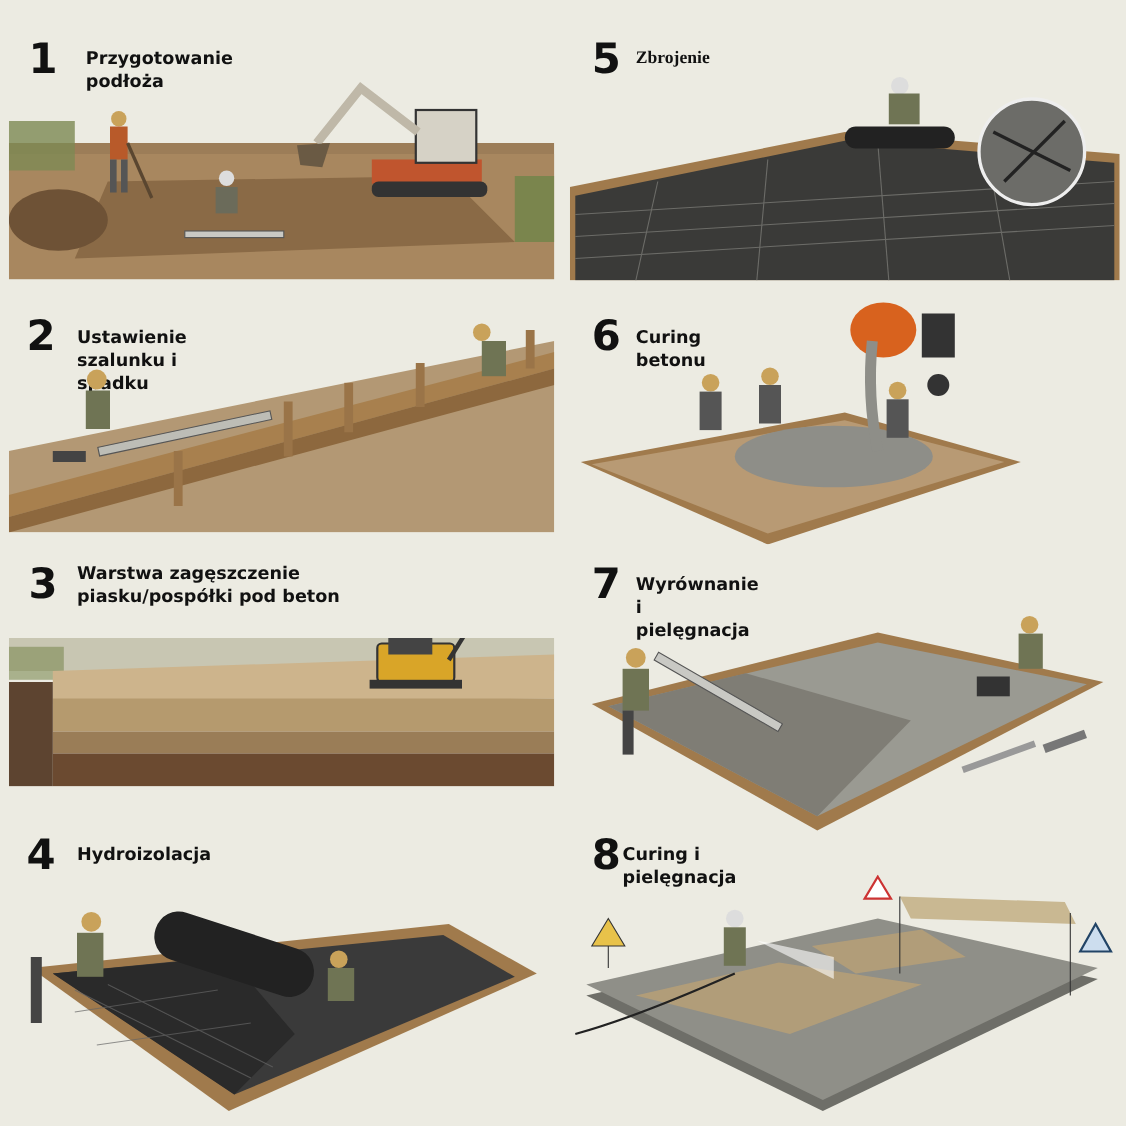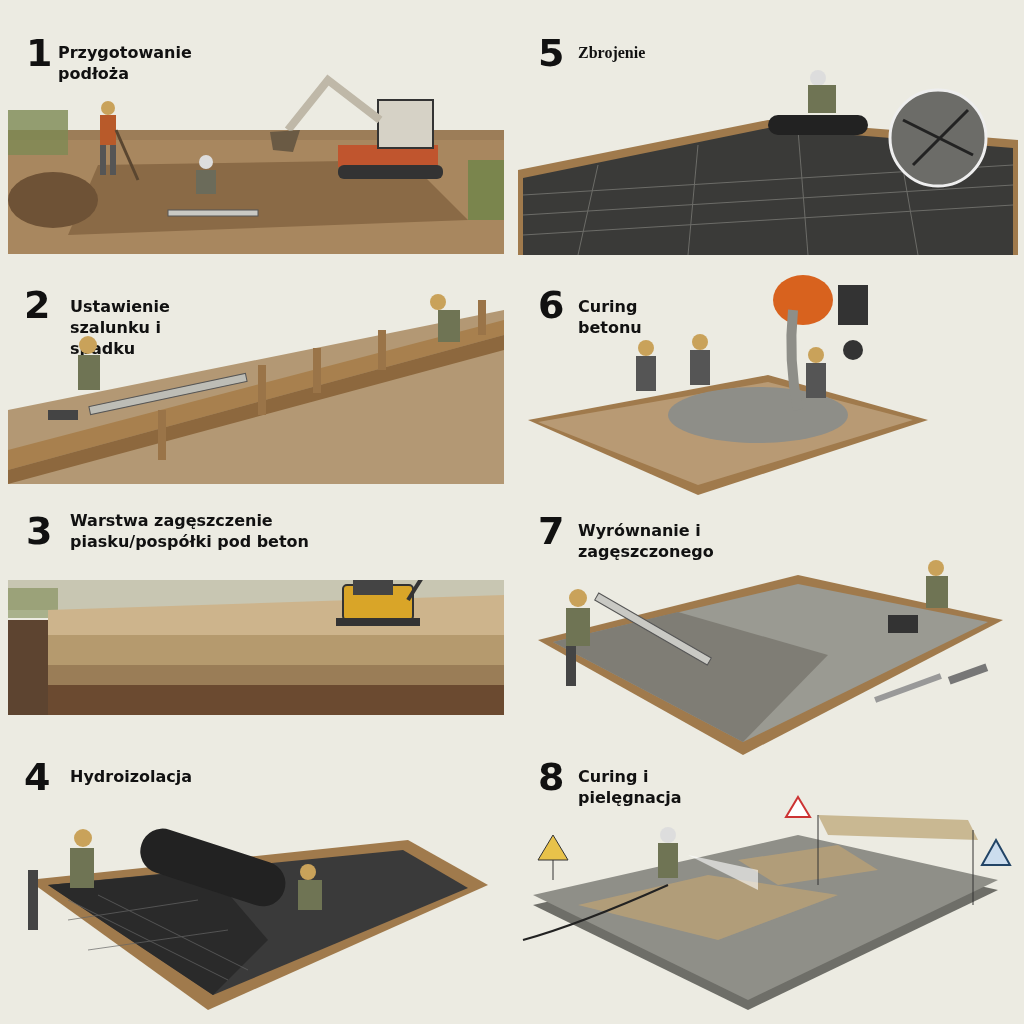--- a/index.html
+++ b/index.html
@@ -28,21 +28,21 @@
     line-height: 21px;
   }
   .scene { position: absolute; overflow: hidden; }
   svg { display: block; }
 </style>
 </head>
 <body>
 
 <div class="step">
   <div class="num" style="left:26px;top:34px;">1</div>
-  <div class="title" style="left:58px;top:42px;">Przygotowanie podłoża</div>
+  <div class="title" style="left:78px;top:42px;">Przygotowanie podłoża</div>
   <div class="scene" style="left:8px;top:70px;width:496px;height:184px;">
     <svg width="496" height="184" viewBox="0 0 496 184">
       <rect x="0" y="60" width="496" height="124" fill="#9c7d58"></rect>
       <polygon points="0,70 496,70 496,184 0,184" fill="#a8875f"></polygon>
       <polygon points="90,95 400,90 460,150 60,165" fill="#8a6a46"></polygon>
       <ellipse cx="45" cy="130" rx="45" ry="28" fill="#6e5236"></ellipse>
       <rect x="0" y="40" width="60" height="45" fill="#7d8a54" opacity="0.8"></rect>
       <rect x="460" y="90" width="36" height="60" fill="#6e8448" opacity="0.8"></rect>
 
       <g>
@@ -205,21 +205,21 @@
       <g>
         <circle cx="288" cy="85" r="8" fill="#c9a25a"></circle>
         <rect x="278" y="93" width="20" height="35" fill="#555"></rect>
       </g>
     </svg>
   </div>
 </div>
 
 <div class="step">
   <div class="num" style="left:538px;top:512px;">7</div>
-  <div class="title" style="left:578px;top:520px;">Wyrównanie i zagęszczonego</div>
+  <div class="title" style="left:578px;top:520px;">Wyrównanie i pielęgnacja</div>
   <div class="scene" style="left:528px;top:560px;width:490px;height:200px;">
     <svg width="490" height="200" viewBox="0 0 490 200">
       <polygon points="10,80 270,15 475,60 215,195" fill="#a07a4c"></polygon>
       <polygon points="25,82 270,24 460,62 215,182" fill="#9a9a92"></polygon>
       <polygon points="25,82 150,52 300,95 215,182" fill="#7f7d75"></polygon>
       <rect x="60" y="65" width="130" height="8" fill="#c9c9c4" stroke="#555" transform="rotate(30 125 69)"></rect>
       <g>
         <circle cx="50" cy="38" r="9" fill="#c9a25a"></circle>
         <rect x="38" y="48" width="24" height="38" fill="#6f7454"></rect>
         <rect x="38" y="86" width="10" height="40" fill="#444"></rect>
@@ -232,21 +232,21 @@
       <g>
         <rect x="345" y="125" width="70" height="6" fill="#999" transform="rotate(-20 380 128)"></rect>
         <rect x="420" y="110" width="40" height="8" fill="#777" transform="rotate(-20 440 114)"></rect>
       </g>
     </svg>
   </div>
 </div>
 
 <div class="step">
   <div class="num" style="left:538px;top:758px;">8</div>
-  <div class="title" style="left:578px;top:766px;">Curing i pielęgnacja</div>
+  <div class="title" style="left:566px;top:766px;">Curing i pielęgnacja</div>
   <div class="scene" style="left:518px;top:795px;width:500px;height:225px;">
     <svg width="500" height="225" viewBox="0 0 500 225">
       <polygon points="15,110 280,50 480,95 230,215" fill="#6e6e68"></polygon>
       <polygon points="15,100 280,40 480,85 230,205" fill="#8f8f88"></polygon>
       <polygon points="60,110 190,80 320,100 200,145" fill="#b59e78" opacity="0.9"></polygon>
       <polygon points="220,65 320,50 360,75 260,90" fill="#b59e78" opacity="0.9"></polygon>
       <g>
         <polygon points="300,20 450,25 460,45 310,40" fill="#c9b892"></polygon>
         <line x1="300" y1="20" x2="300" y2="90" stroke="#333"></line>
         <line x1="455" y1="35" x2="455" y2="110" stroke="#333"></line>

